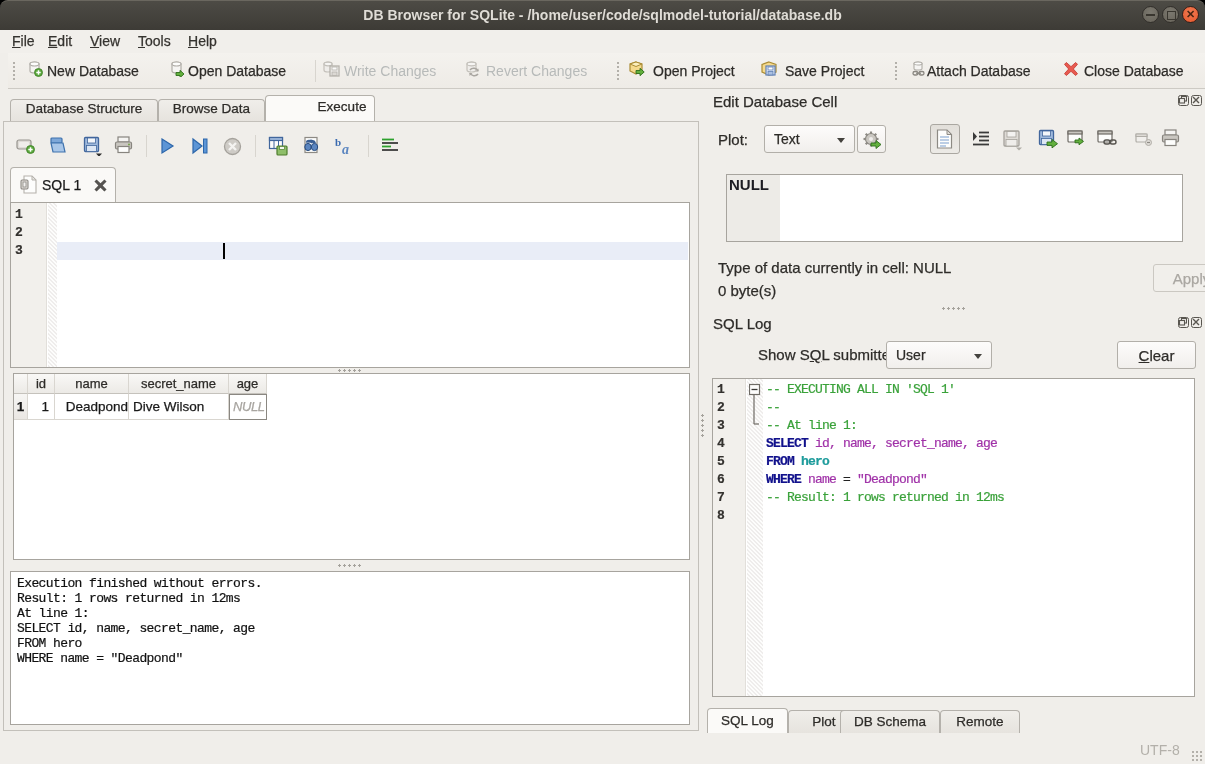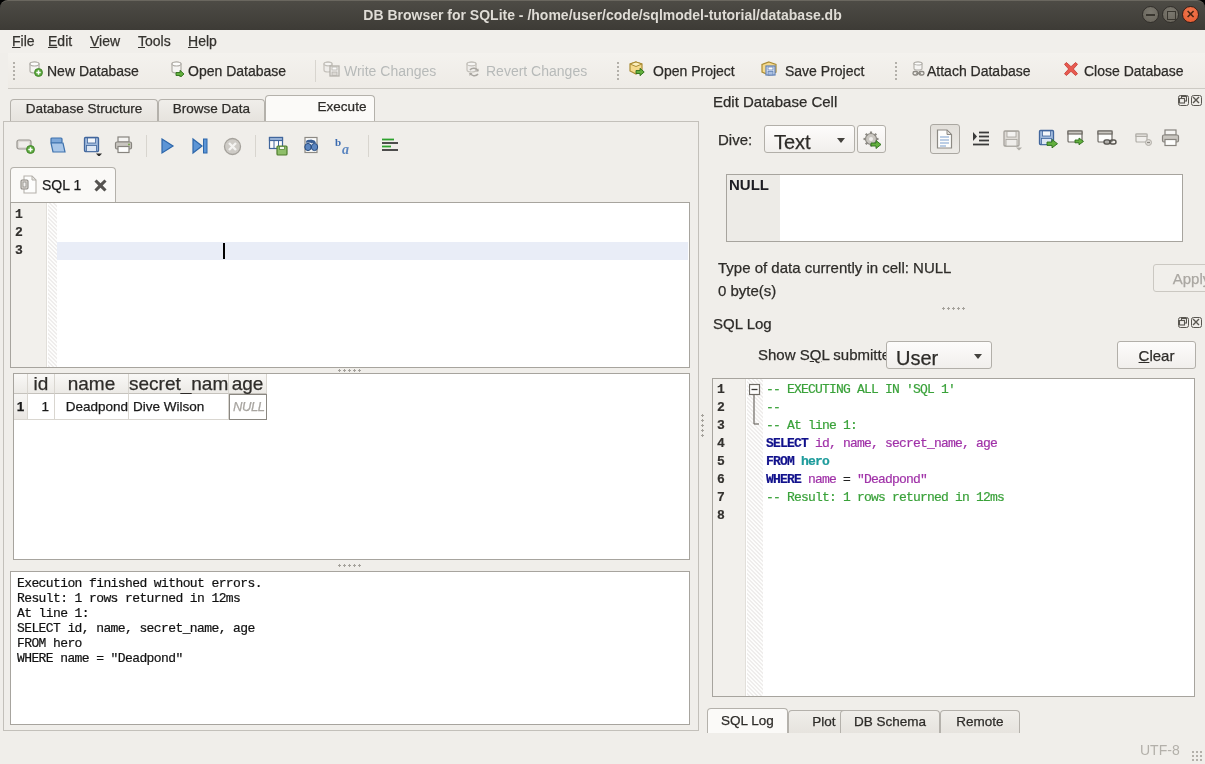--- a/index.html
+++ b/index.html
@@ -75,34 +75,34 @@
 .id { color:#a032a8; }
 .tbl { color:#1f9c9c; font-weight:bold; }
 .str { color:#a032a8; }
 .com { color:#3aa23a; }
 .caret { position:absolute; width:1.5px; height:16px; background:#000; }
 
 
 #rtable { left:13px; top:373px; width:677px; height:187px; }
 .th { position:absolute; top:0; height:20px; background:linear-gradient(#f9f8f6,#eceae6);
   border-right:1px solid #d9d6d0; border-bottom:1px solid #c5c2bc;
-  font-size:19px; color:#2e2c29; text-align:center; line-height:20px; }
+  font-size:13px; color:#2e2c29; text-align:center; line-height:20px; }
 .td { position:absolute; top:20px; height:26px; background:#fff;
   border-right:1px solid #d9d6d0; border-bottom:1px solid #d9d6d0;
   font-size:13.5px; color:#1a1a1a; line-height:25px; }
 
 #msgbox { left:10px; top:571px; width:680px; height:154px; }
 #msgbox pre { position:absolute; left:6px; top:3.5px; font-size:13px; letter-spacing:-0.6px; line-height:15px; color:#111; font-family:"Liberation Mono",monospace; -webkit-text-stroke:0.2px #111; }
 
 
 .docktitle { position:absolute; font-size:15px; color:#2e2c29; }
 .dockbtn { position:absolute; width:11px; height:11px; border:1.5px solid #595650; border-radius:2.5px; }
 .lbl { position:absolute; font-size:15px; color:#2e2c29; }
 .combo { position:absolute; height:28px; background:linear-gradient(#fdfcfb,#f1efec);
-  border:1px solid #b2afa9; border-radius:3px; font-size:20px; color:#2e2c29; }
+  border:1px solid #b2afa9; border-radius:3px; font-size:14px; color:#2e2c29; }
 .combo .ct { position:absolute; left:9px; top:5px; }
 .combo .arr { position:absolute; right:9px; top:12px; width:0; height:0;
   border-left:4.5px solid transparent; border-right:4.5px solid transparent; border-top:5.5px solid #44423e; }
 .btn { position:absolute; height:28px; background:linear-gradient(#fdfcfb,#f1efec);
   border:1px solid #b2afa9; border-radius:3px; font-size:15px; color:#2e2c29; text-align:center; }
 .btn.dis { color:#aaa7a2; background:#f1efeb; border-color:#cbc8c2;margin-left:36px; }
 
 #cellbox { left:726px; top:174px; width:457px; height:68px; }
 #logbox { left:712px; top:378px; width:483px; height:319px; }
 
@@ -320,21 +320,21 @@
       <rect x="2.5" y="0.5" width="5" height="4.5" fill="none" stroke="#595650" stroke-width="1.1"></rect>
       <rect x="0.5" y="2.5" width="5" height="4.5" fill="#f0eeea" stroke="#595650" stroke-width="1.1"></rect>
     </svg>
   </div>
 <div class="dockbtn" style="left:1191px; top:95px;">
     <svg width="8" height="8" viewBox="0 0 8 8" style="position:absolute;left:0px;top:0px">
       <path d="M1 1 L7 7 M7 1 L1 7" stroke="#595650" stroke-width="1.4"></path>
     </svg>
   </div>
 
-<div class="lbl" style="left:718px; top:131px;">Dive:</div>
+<div class="lbl" style="left:718px; top:131px;">Plot:</div>
 <div class="combo" style="left:764px; top:125px; width:91px;">
     <span class="ct">Text</span>
     <span class="arr"></span>
   </div>
 <div class="abs" style="left:857px; top:125px; width:29px; height:28px; background:linear-gradient(#fdfcfb,#f1efec); border:1px solid #b2afa9; border-radius:3px;">
   <svg class="abs" style="left:4px; top:4px" width="20" height="20" viewBox="0 0 20 20">
     <circle cx="9" cy="9" r="5.5" fill="#c9c6c0" stroke="#8d8a84" stroke-width="1.2"></circle>
     <g stroke="#8d8a84" stroke-width="2.2">
       <line x1="9" y1="1.5" x2="9" y2="4"></line>
         <line x1="9" y1="14" x2="9" y2="16.5"></line>

